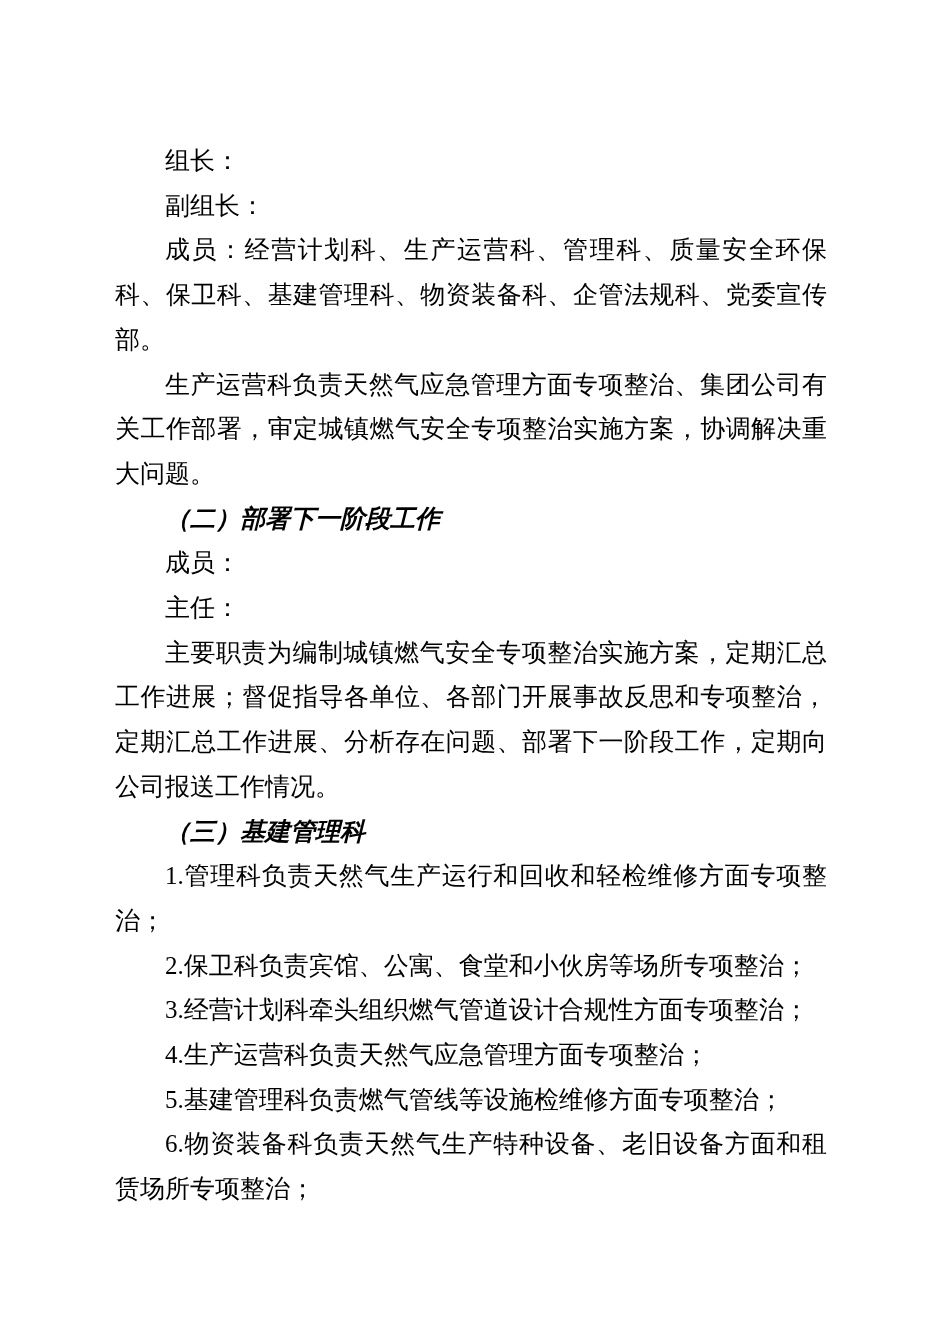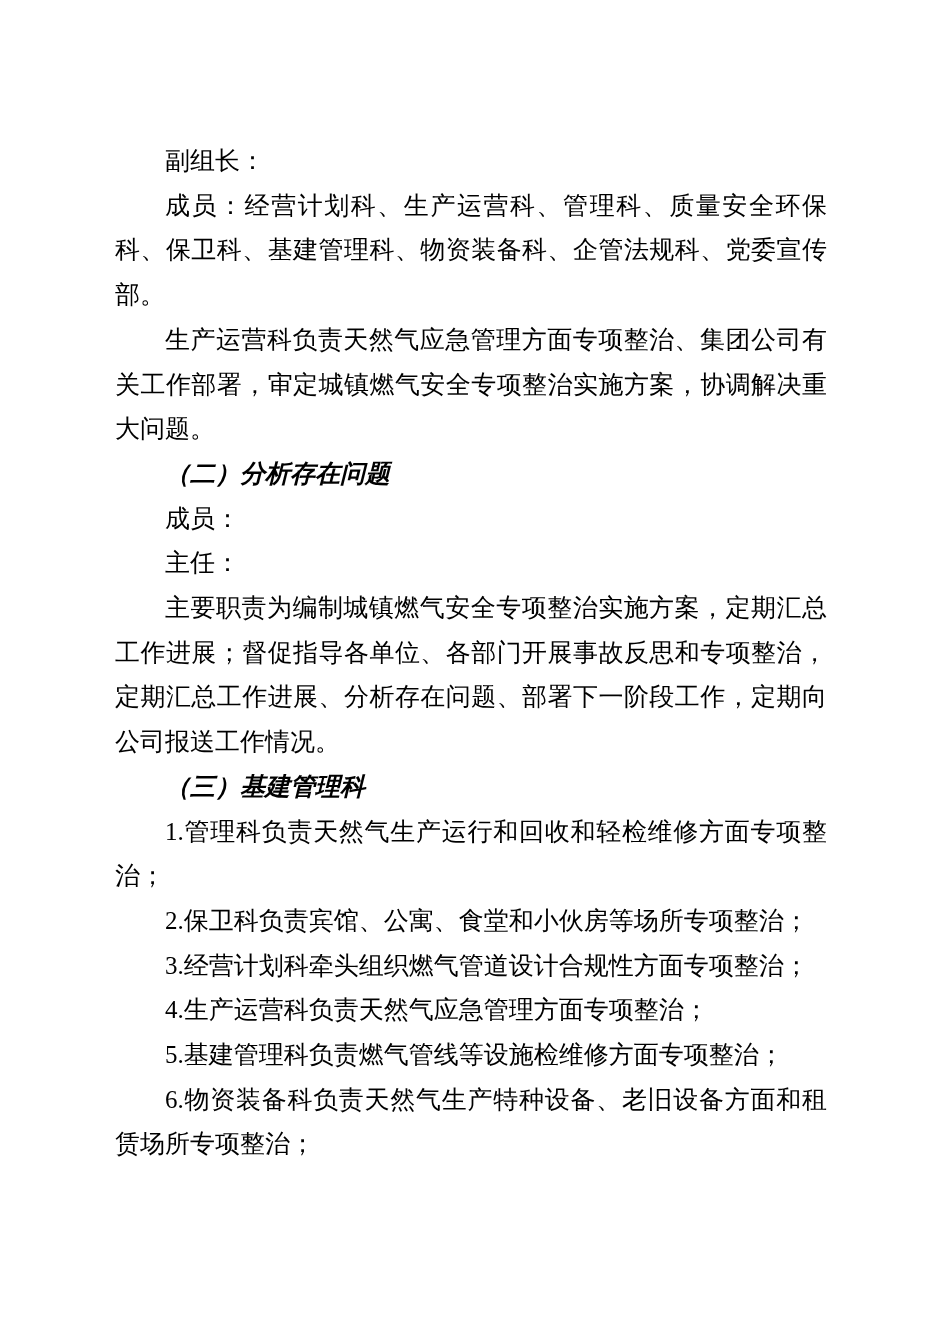--- a/index.html
+++ b/index.html
@@ -36,24 +36,25 @@
     .para.heading {
       font-style: italic;
       font-weight: 600;
     }
   </style>
 </head>
 <body>
 
 <div class="page" style="background: rgb(255, 255, 255); color: rgb(0, 0, 0);">
   <div class="content">
+      <p class="para">组长：</p>
       <p class="para">副组长：</p>
       <p class="para">成员：经营计划科、生产运营科、管理科、质量安全环保科、保卫科、基建管理科、物资装备科、企管法规科、党委宣传部。</p>
       <p class="para">生产运营科负责天然气应急管理方面专项整治、集团公司有关工作部署，审定城镇燃气安全专项整治实施方案，协调解决重大问题。</p>
-      <p class="para heading">（二）分析存在问题</p>
+      <p class="para heading">（二）部署下一阶段工作</p>
       <p class="para">成员：</p>
       <p class="para">主任：</p>
       <p class="para">主要职责为编制城镇燃气安全专项整治实施方案，定期汇总工作进展；督促指导各单位、各部门开展事故反思和专项整治，定期汇总工作进展、分析存在问题、部署下一阶段工作，定期向公司报送工作情况。</p>
       <p class="para heading">（三）基建管理科</p>
       <p class="para">1.管理科负责天然气生产运行和回收和轻检维修方面专项整治；</p>
       <p class="para">2.保卫科负责宾馆、公寓、食堂和小伙房等场所专项整治；</p>
       <p class="para">3.经营计划科牵头组织燃气管道设计合规性方面专项整治；</p>
       <p class="para">4.生产运营科负责天然气应急管理方面专项整治；</p>
       <p class="para">5.基建管理科负责燃气管线等设施检维修方面专项整治；</p>
       <p class="para">6.物资装备科负责天然气生产特种设备、老旧设备方面和租赁场所专项整治；</p>

